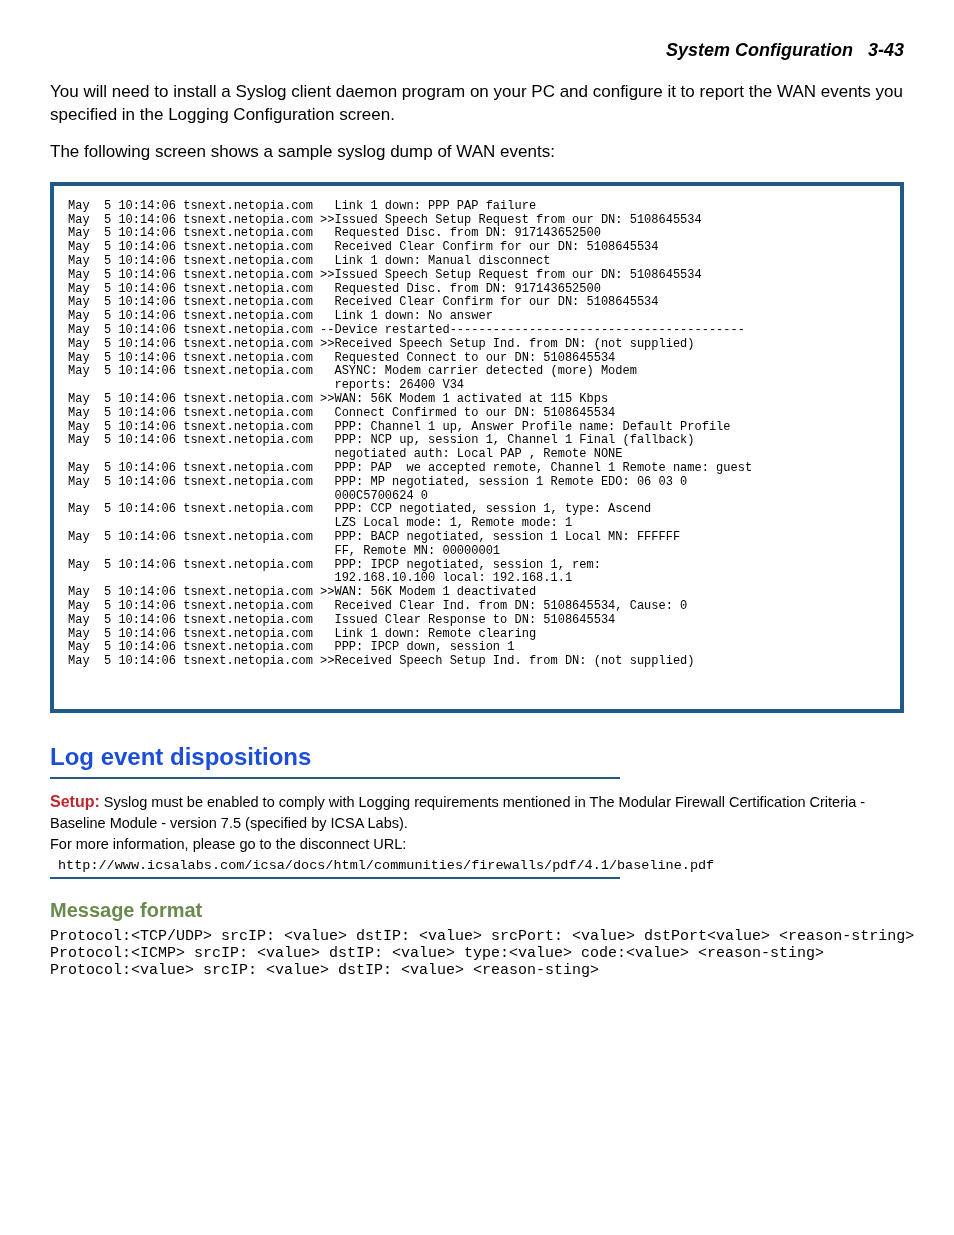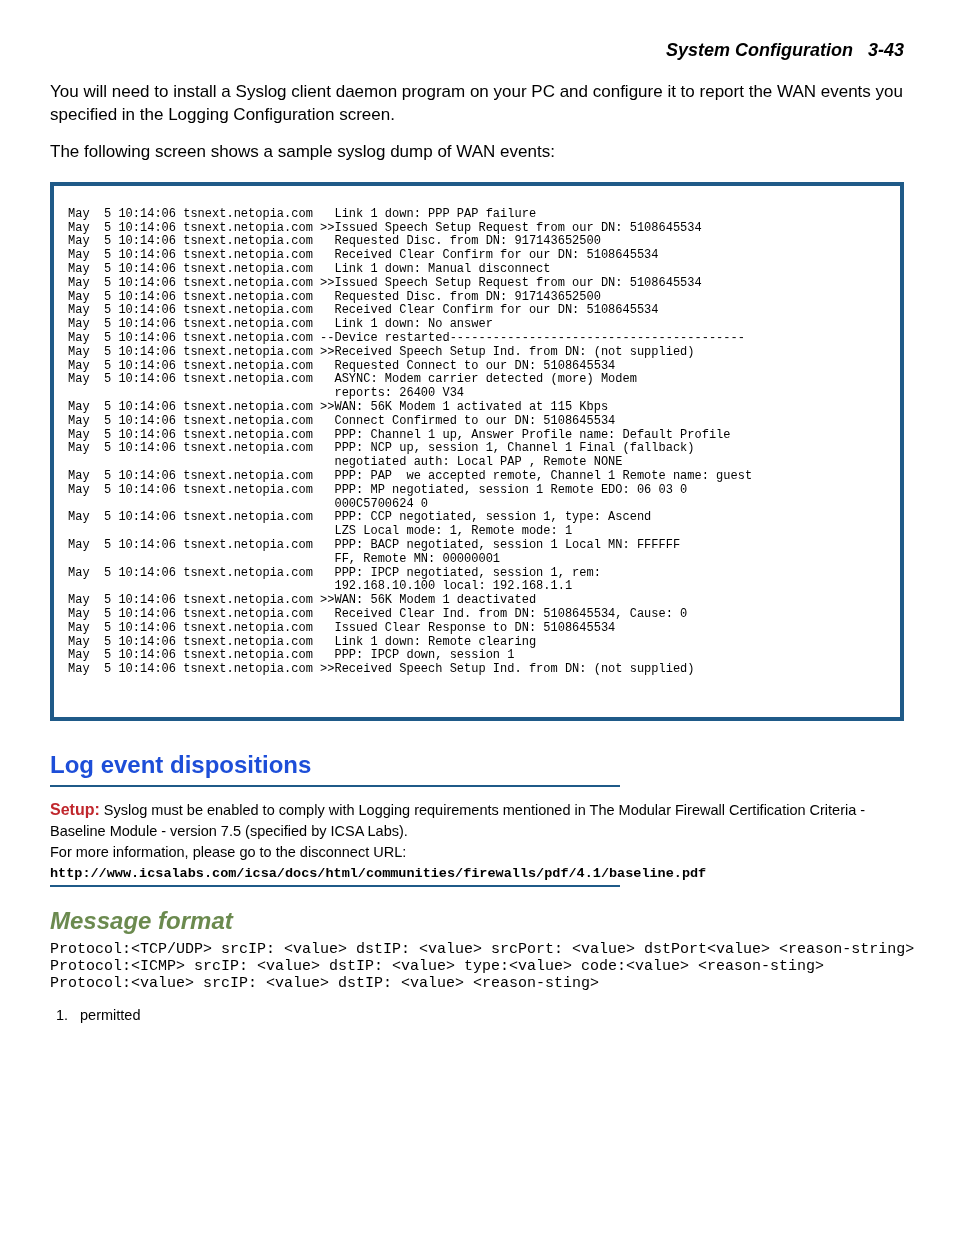--- a/index.html
+++ b/index.html
@@ -20,21 +20,21 @@
     font-size: 18px;
     margin-bottom: 20px;
   }
   .body-text {
     font-size: 17px;
     line-height: 1.35;
     margin: 0 0 14px 0;
   }
   .syslog-box {
     border: 4px solid #1f5a88;
-    padding: 22px 14px 40px 14px;
+    padding: 14px 14px 40px 14px;
     margin: 18px 0 30px 0;
     font-family: "Courier New", Courier, monospace;
     font-size: 12px;
     white-space: pre;
     line-height: 1.15;
     overflow: hidden;
   }
   h2.section {
     color: #1d4ed8;
     font-size: 24px;
@@ -51,29 +51,28 @@
     font-size: 14.5px;
     line-height: 1.4;
   }
   .note-label {
     color: #c0272d;
     font-weight: bold;
     font-size: 16px;
   }
   .mono-url {
     font-family: "Courier New", Courier, monospace;
-    font-weight: bold;
+    font-weight: normal;
     font-size: 13.5px;
-    margin: 4px 0 4px 0;
+    margin: 4px 0 4px 8px;
   }
   h3.subsection {
     color: #6b8a4f;
-    font-style: italic;
     font-weight: bold;
-    font-size: 24px;
+    font-size: 20px;
     margin: 20px 0 6px 0;
   }
   .mono-block {
     font-family: "Courier New", Courier, monospace;
     font-size: 15px;
     white-space: pre;
     line-height: 1.15;
     margin: 4px 0 14px 0;
   }
   ol.events {
@@ -141,16 +140,13 @@
   </div>
   <div class="mono-url">http://www.icsalabs.com/icsa/docs/html/communities/firewalls/pdf/4.1/baseline.pdf</div>
   <hr class="rule">
 
   <h3 class="subsection">Message format</h3>
   <div class="mono-block">Protocol:&lt;TCP/UDP&gt; srcIP: &lt;value&gt; dstIP: &lt;value&gt; srcPort: &lt;value&gt; dstPort&lt;value&gt; &lt;reason-string&gt;
 Protocol:&lt;ICMP&gt; srcIP: &lt;value&gt; dstIP: &lt;value&gt; type:&lt;value&gt; code:&lt;value&gt; &lt;reason-sting&gt;
 Protocol:&lt;value&gt; srcIP: &lt;value&gt; dstIP: &lt;value&gt; &lt;reason-sting&gt;</div>
 
 
-  <ol class="events">
-    <li>permitted</li>
-  </ol>
 </div>
 
 </body></html>

